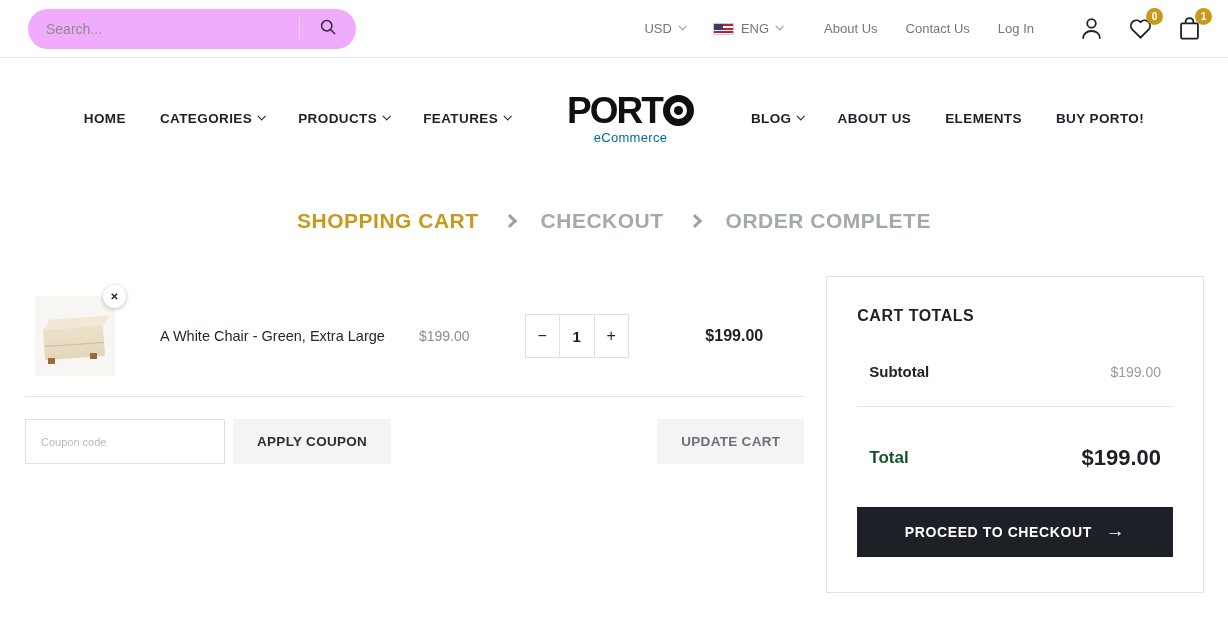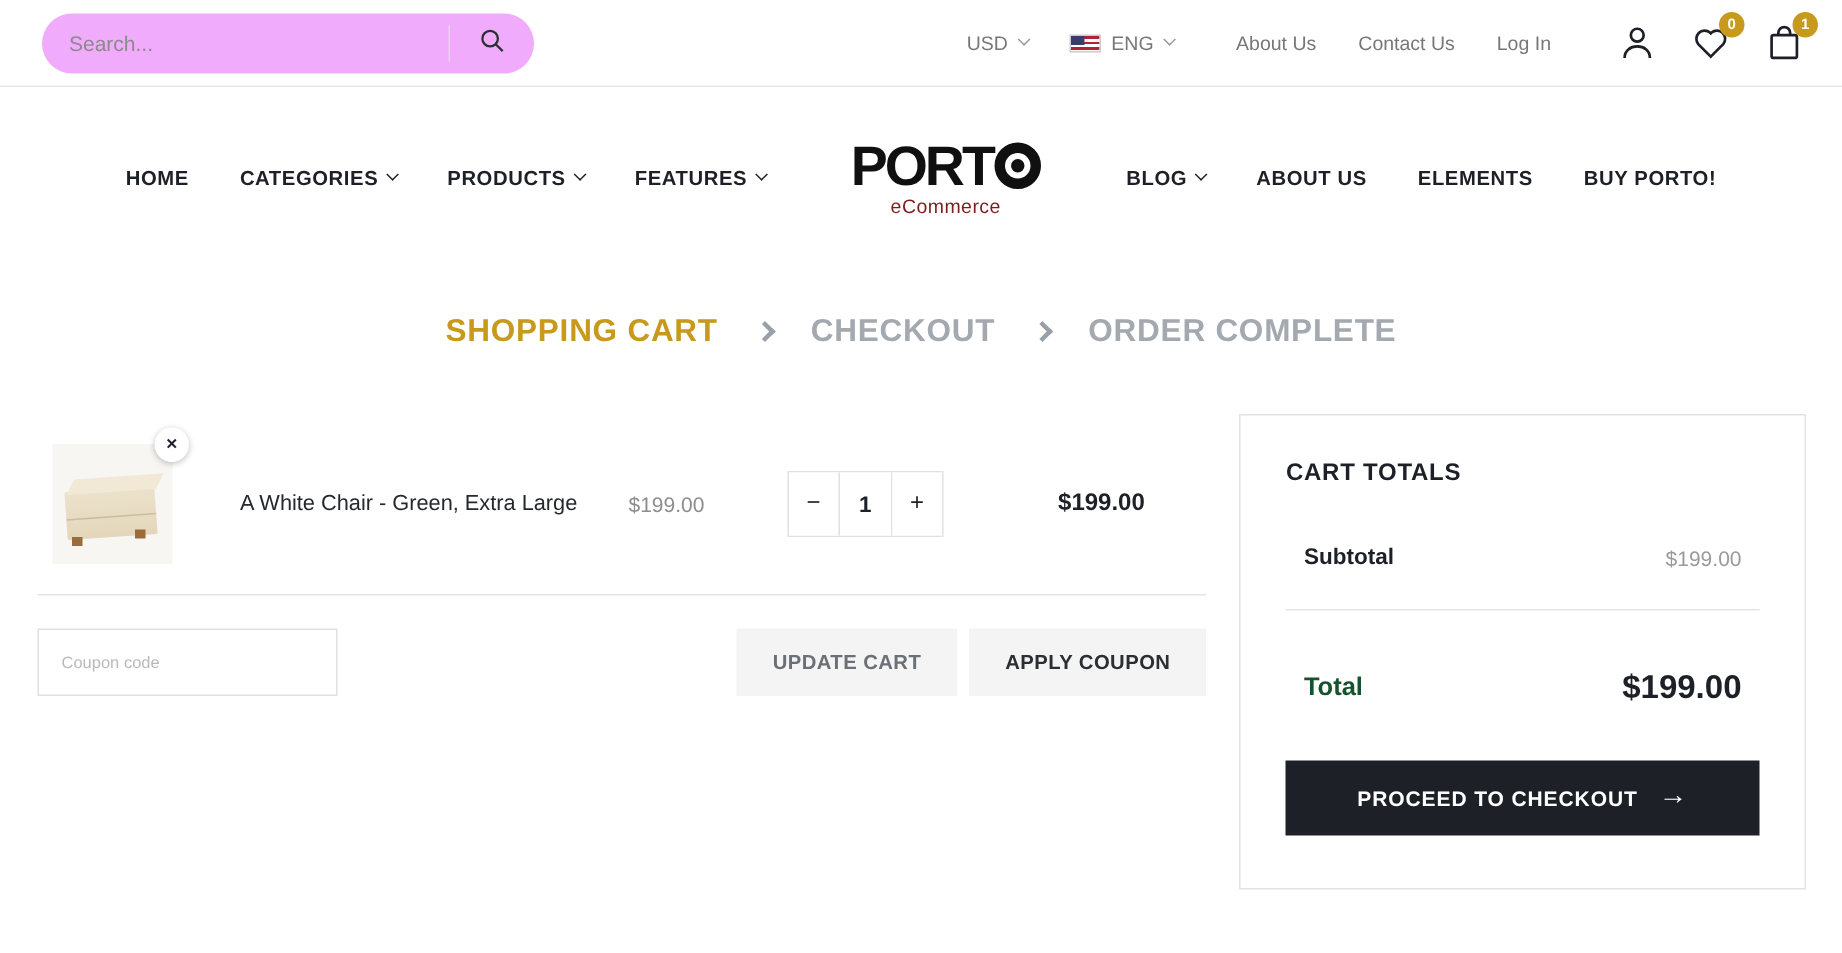--- a/index.html
+++ b/index.html
@@ -38,21 +38,21 @@
   .nav-item { display:flex; align-items:center; color:#1d2127; font-size:13.5px; font-weight:700;
     letter-spacing:.4px; margin:0 17px; cursor:pointer; white-space:nowrap; }
   .nav-item .cv { border-color:#1d2127; margin-left:6px; }
   .logo { margin:0 40px; text-align:center; cursor:pointer; }
   .logo-line { display:flex; align-items:center; justify-content:center; }
   .logo-text { font-size:37px; font-weight:800; letter-spacing:-2px; color:#101010; line-height:1; }
   .logo-o { width:31px; height:31px; border:7.5px solid #101010; border-radius:50%;
     margin-left:1px; position:relative; }
   .logo-o::after { content:""; position:absolute; left:50%; top:50%; width:9px; height:9px;
     margin:-4.5px 0 0 -4.5px; border-radius:50%; background:#101010; }
-  .logo-sub { font-size:13px; color:#7f1d1d; margin-top:1px; letter-spacing:.3px; }
+  .logo-sub { font-size:13px; color:#0369a1; margin-top:1px; letter-spacing:.3px; }
 
   
   .steps { display:flex; align-items:center; justify-content:center; margin-top:28px;
     margin-bottom:40px; height:30px; }
   .step { font-size:21px; font-weight:800; letter-spacing:.5px; cursor:pointer; }
   .step.active { color:#c79a1e; }
   .step.inactive { color:#a4a9b0; }
   .step-sep { display:inline-block; width:10px; height:10px; border-right:3px solid #9aa0a8;
     border-bottom:3px solid #9aa0a8; transform:rotate(-45deg); margin:0 26px; }
 
@@ -240,22 +240,22 @@
       <div class="stepper">
         <button>−</button>
         <input class="qv" value="1" style="">
         <button>+</button>
       </div>
       <div class="subtotal td c">$199.00</div>
     </div>
 
     <div class="coupon-row">
       <input class="coupon-input" placeholder="Coupon code" style="">
+      <button class="btn-gray btn-apply">APPLY COUPON</button>
       <button class="btn-gray btn-update">UPDATE CART</button>
-      <button class="btn-gray btn-apply">APPLY COUPON</button>
     </div>
   </div>
 
   <div class="totals">
     <div class="totals-title">CART TOTALS</div>
     <div class="t-row t-sub">
       <span class="lbl">Subtotal</span>
       <span class="val">$199.00</span>
     </div>
     <div class="t-div"></div>

